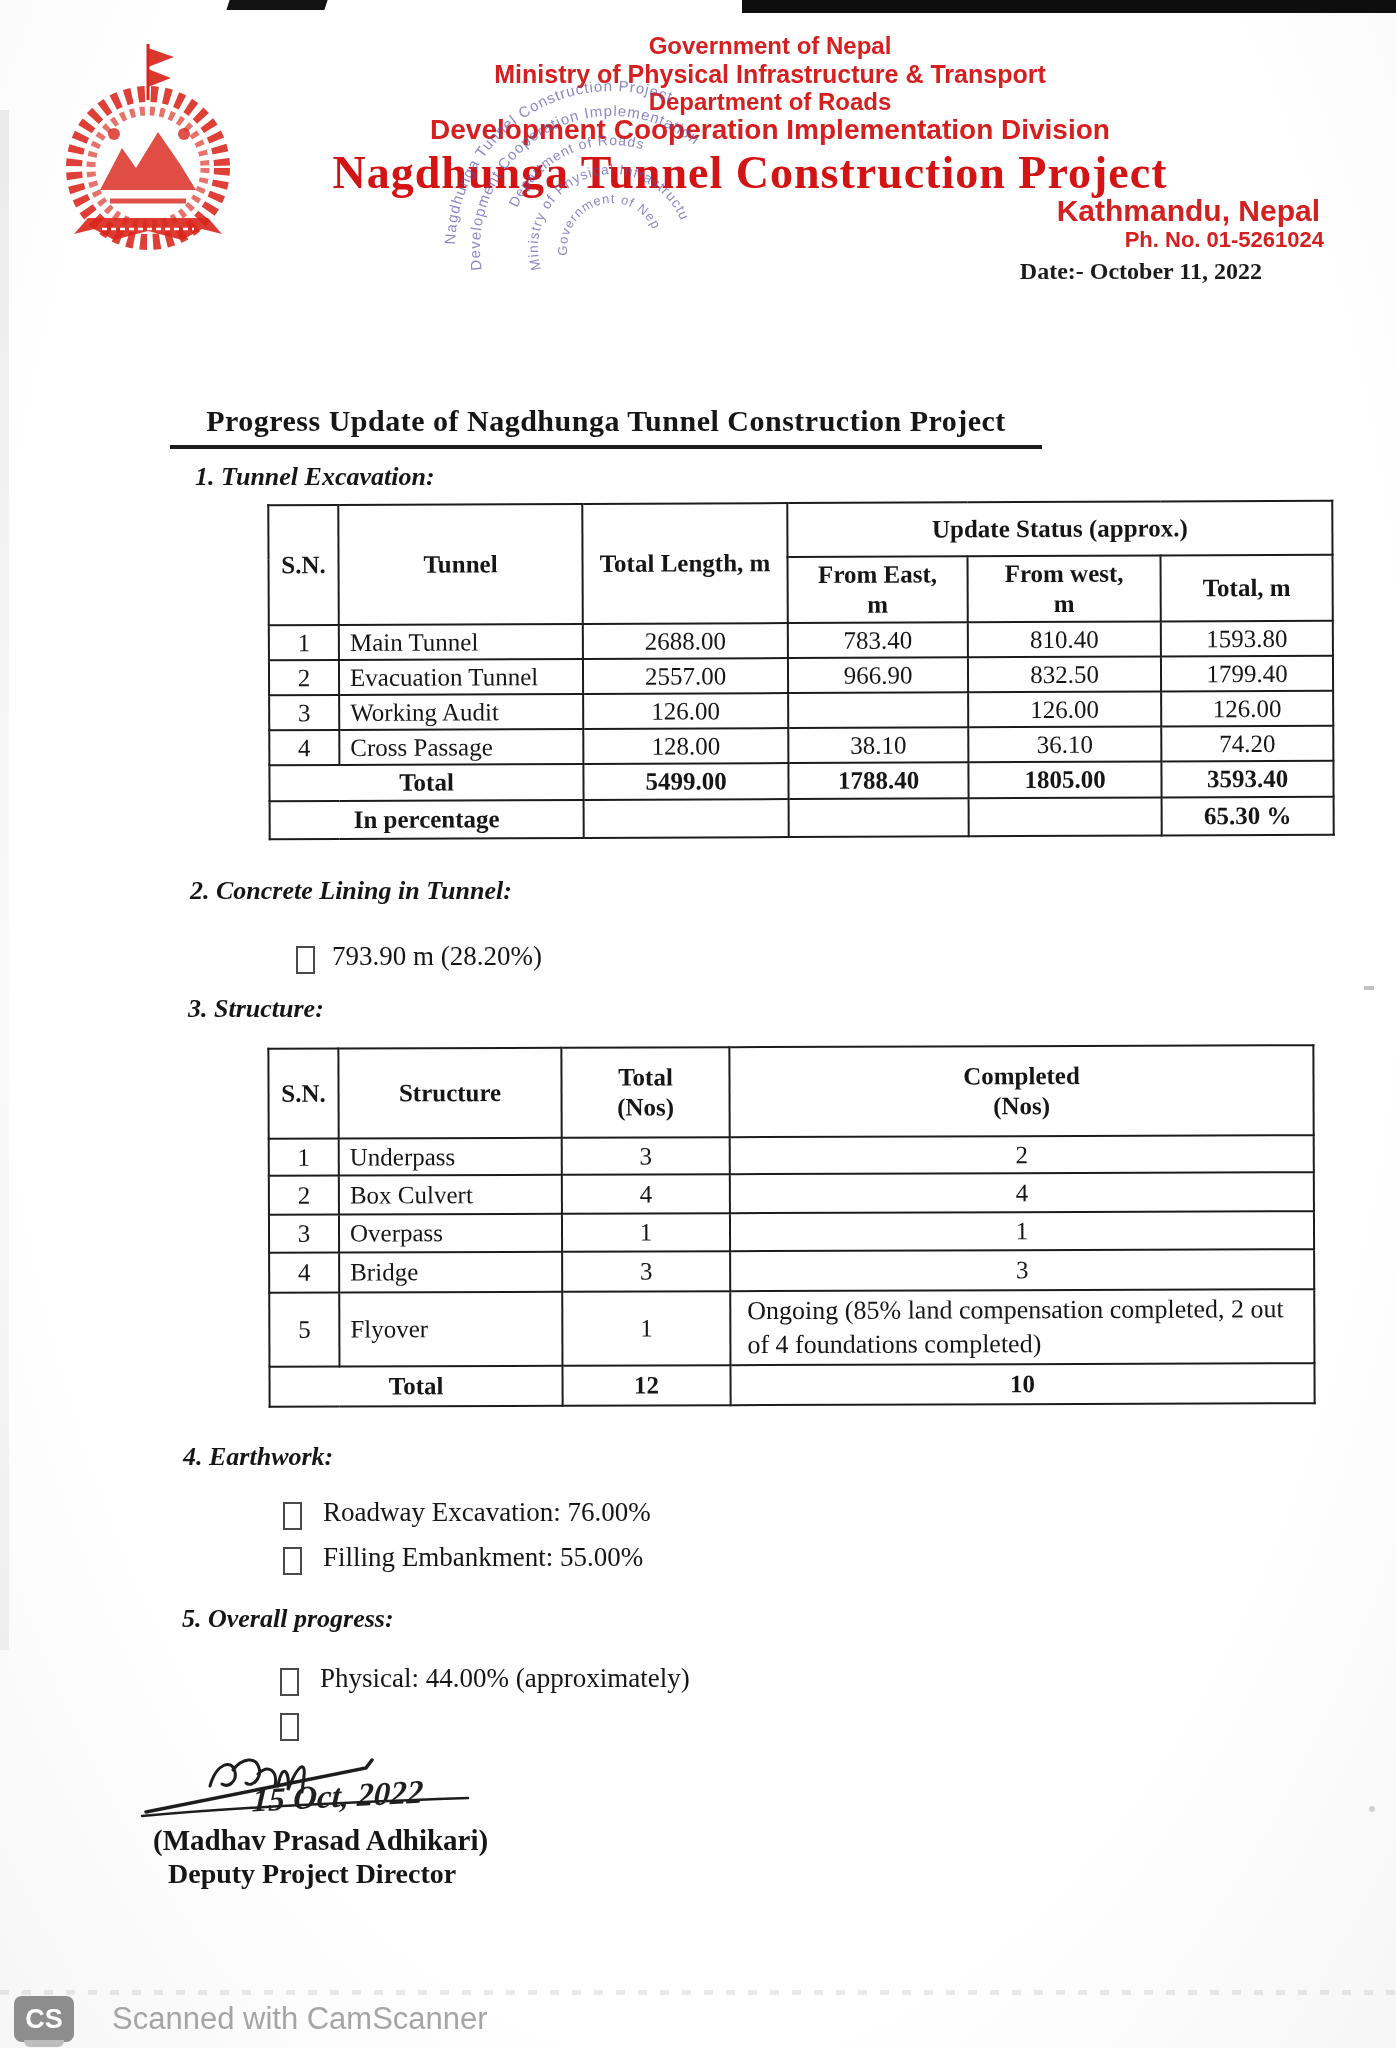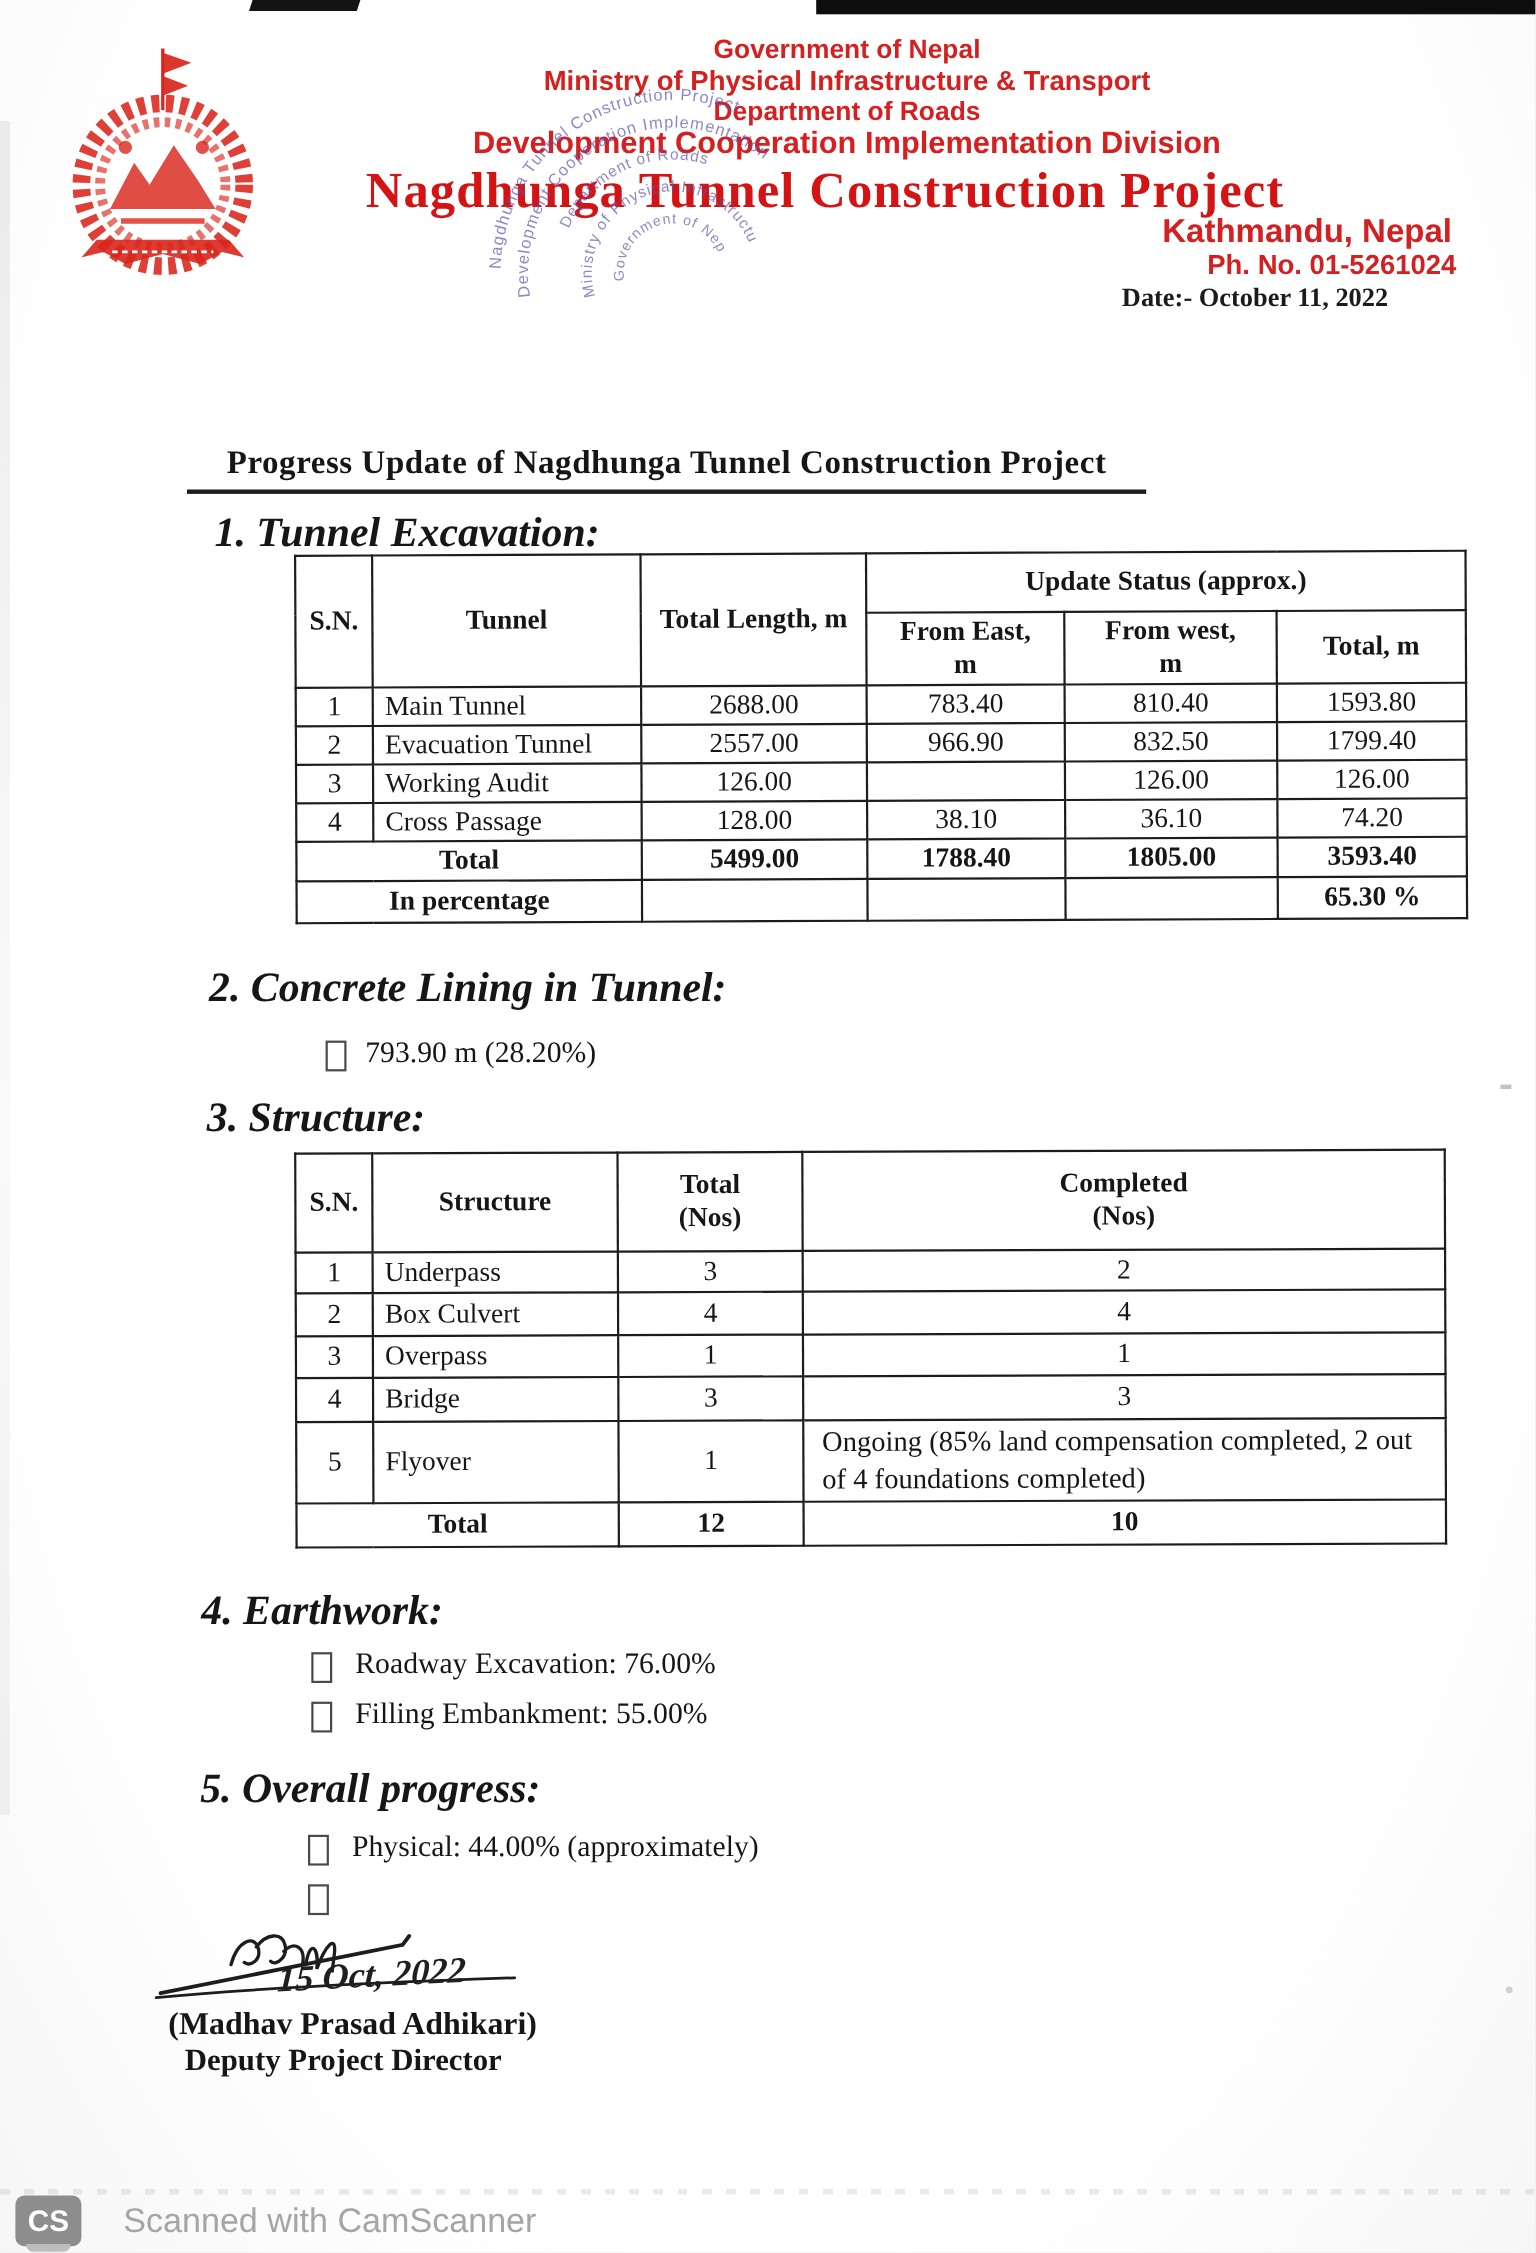--- a/index.html
+++ b/index.html
@@ -15,33 +15,33 @@
   .speck-b{position:absolute;left:1369px;top:1806px;width:6px;height:6px;background:#d0d0d0;border-radius:50%;}
   
   .org-block{position:absolute;left:330px;top:32px;width:880px;text-align:center;
        font-family:"Liberation Sans", sans-serif;font-weight:bold;color:#d61f1f;}
   .org-block .l{line-height:28px;}
   .l1{font-size:24px;} .l2{font-size:25px;} .l3{font-size:24px;} .l4{font-size:28px;}
   .project-title{position:absolute;left:250px;top:146px;width:1000px;text-align:center;
        font-family:"Liberation Serif", serif;font-weight:bold;color:#d41414;font-size:46px;letter-spacing:1px;}
   .addr{position:absolute;font-family:"Liberation Sans", sans-serif;font-weight:bold;color:#d32020;white-space:nowrap;}
   .addr-city{top:194px;right:76px;font-size:30px;}
-  .addr-phone{top:227px;right:72px;font-size:25px;}
+  .addr-phone{top:227px;right:72px;font-size:22px;}
   .addr-date{position:absolute;top:258px;right:134px;font-size:24px;font-weight:bold;color:#1b1b1b;
        font-family:"Liberation Serif", serif;white-space:nowrap;}
   
   .emblem{position:absolute;left:62px;top:38px;width:172px;height:228px;}
   
   .stamp{position:absolute;left:446px;top:82px;width:332px;height:332px;transform:rotate(-24deg);opacity:.85;}
   .stamp text{font-family:"Liberation Sans", sans-serif;fill:#5b53b0;letter-spacing:1px;}
   
   .doc-title{position:absolute;left:170px;top:404px;width:872px;text-align:center;
        font-size:30px;font-weight:bold;border-bottom:4px solid #1d1d1d;padding-bottom:7px;letter-spacing:.5px;}
   
-  .sec{position:absolute;font-size:38px;font-weight:bold;font-style:italic;white-space:nowrap;}
+  .sec{position:absolute;font-size:26px;font-weight:bold;font-style:italic;white-space:nowrap;}
   .h1{left:195px;top:462px;} .h2{left:190px;top:876px;} .h3{left:188px;top:994px;}
   .h4{left:183px;top:1442px;} .h5{left:182px;top:1604px;}
   
   table{border-collapse:collapse;position:absolute;table-layout:fixed;background:#fff;}
   .t1{left:268px;top:502px;width:1064px;transform:rotate(-.25deg);}
   .t2{left:268px;top:1046px;width:1045px;transform:rotate(-.2deg);}
   th,td{border:2.5px solid #1c1c1c;font-size:25px;text-align:center;vertical-align:middle;
         padding:2px 4px;overflow:hidden;}
   th{font-weight:bold;}
   .t1 th, .t2 th{line-height:1.2;}

